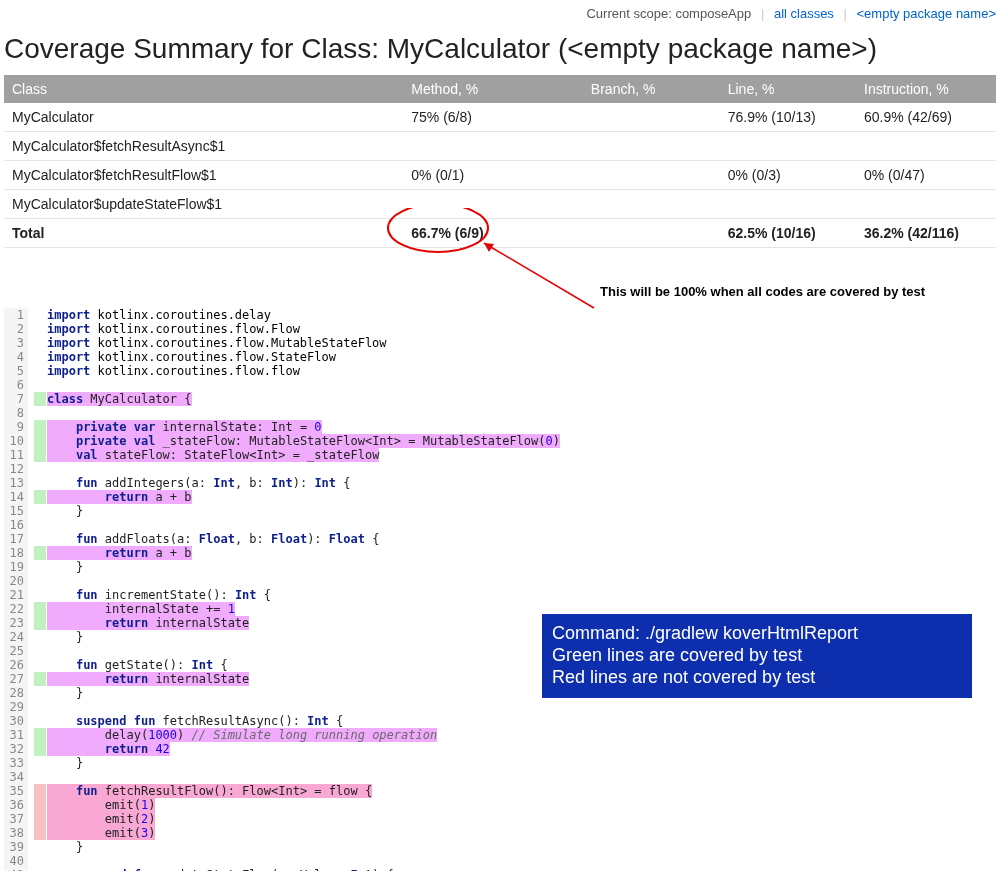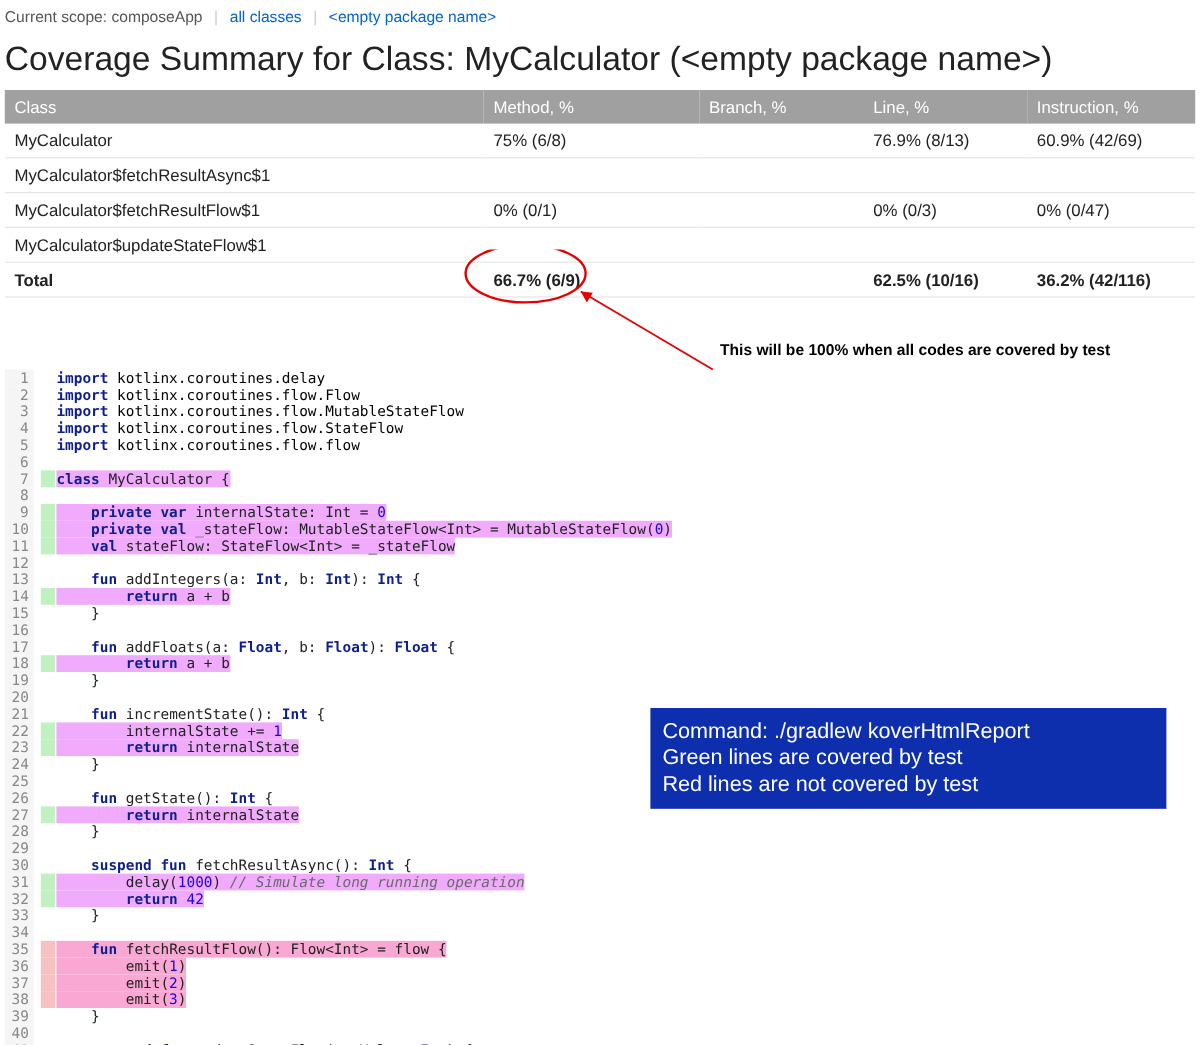--- a/index.html
+++ b/index.html
@@ -9,20 +9,21 @@
     font-size: 14px;
     color: #222;
     background: #fff;
     width: 1000px;
   }
   .page { padding: 4px 4px 20px 4px; }
   .breadcrumb {
     font-size: 13px;
     color: #555;
     padding: 2px 0 8px 0;
+    text-align: right;
   }
   .breadcrumb a { color: #0064d2; text-decoration: none; }
   .breadcrumb .sep { color: #ccc; margin: 0 6px; }
   .title {
     font-size: 28px;
     font-weight: 400;
     margin: 4px 0 10px 0;
   }
   table.cov {
     width: 100%;
@@ -86,20 +87,21 @@
 
   
   .legend {
     position: absolute;
     background: #0d2fae;
     color: #fff;
     padding: 8px 12px 10px 10px;
     font-size: 18px;
     line-height: 22px;
     font-weight: 400;
+    margin-top: 24px;
   }
   .body-rel { position: relative; }
 </style>
 </head>
 <body>
 <div class="page body-rel">
 
 <div class="breadcrumb">
   <span>Current scope:</span>
   <span>composeApp</span>
@@ -119,21 +121,21 @@
       <th class="col-branch">Branch, %</th>
       <th class="col-line">Line, %</th>
       <th class="col-instr">Instruction, %</th>
     </tr>
   </thead>
   <tbody id="cov-body">
         <tr>
           <td>MyCalculator</td>
           <td>75% (6/8)</td>
           <td></td>
-          <td>76.9% (8/13)</td>
+          <td>76.9% (10/13)</td>
           <td>60.9% (42/69)</td>
         </tr>
         <tr>
           <td>MyCalculator$fetchResultAsync$1</td>
           <td></td>
           <td></td>
           <td></td>
           <td></td>
         </tr>
         <tr>

